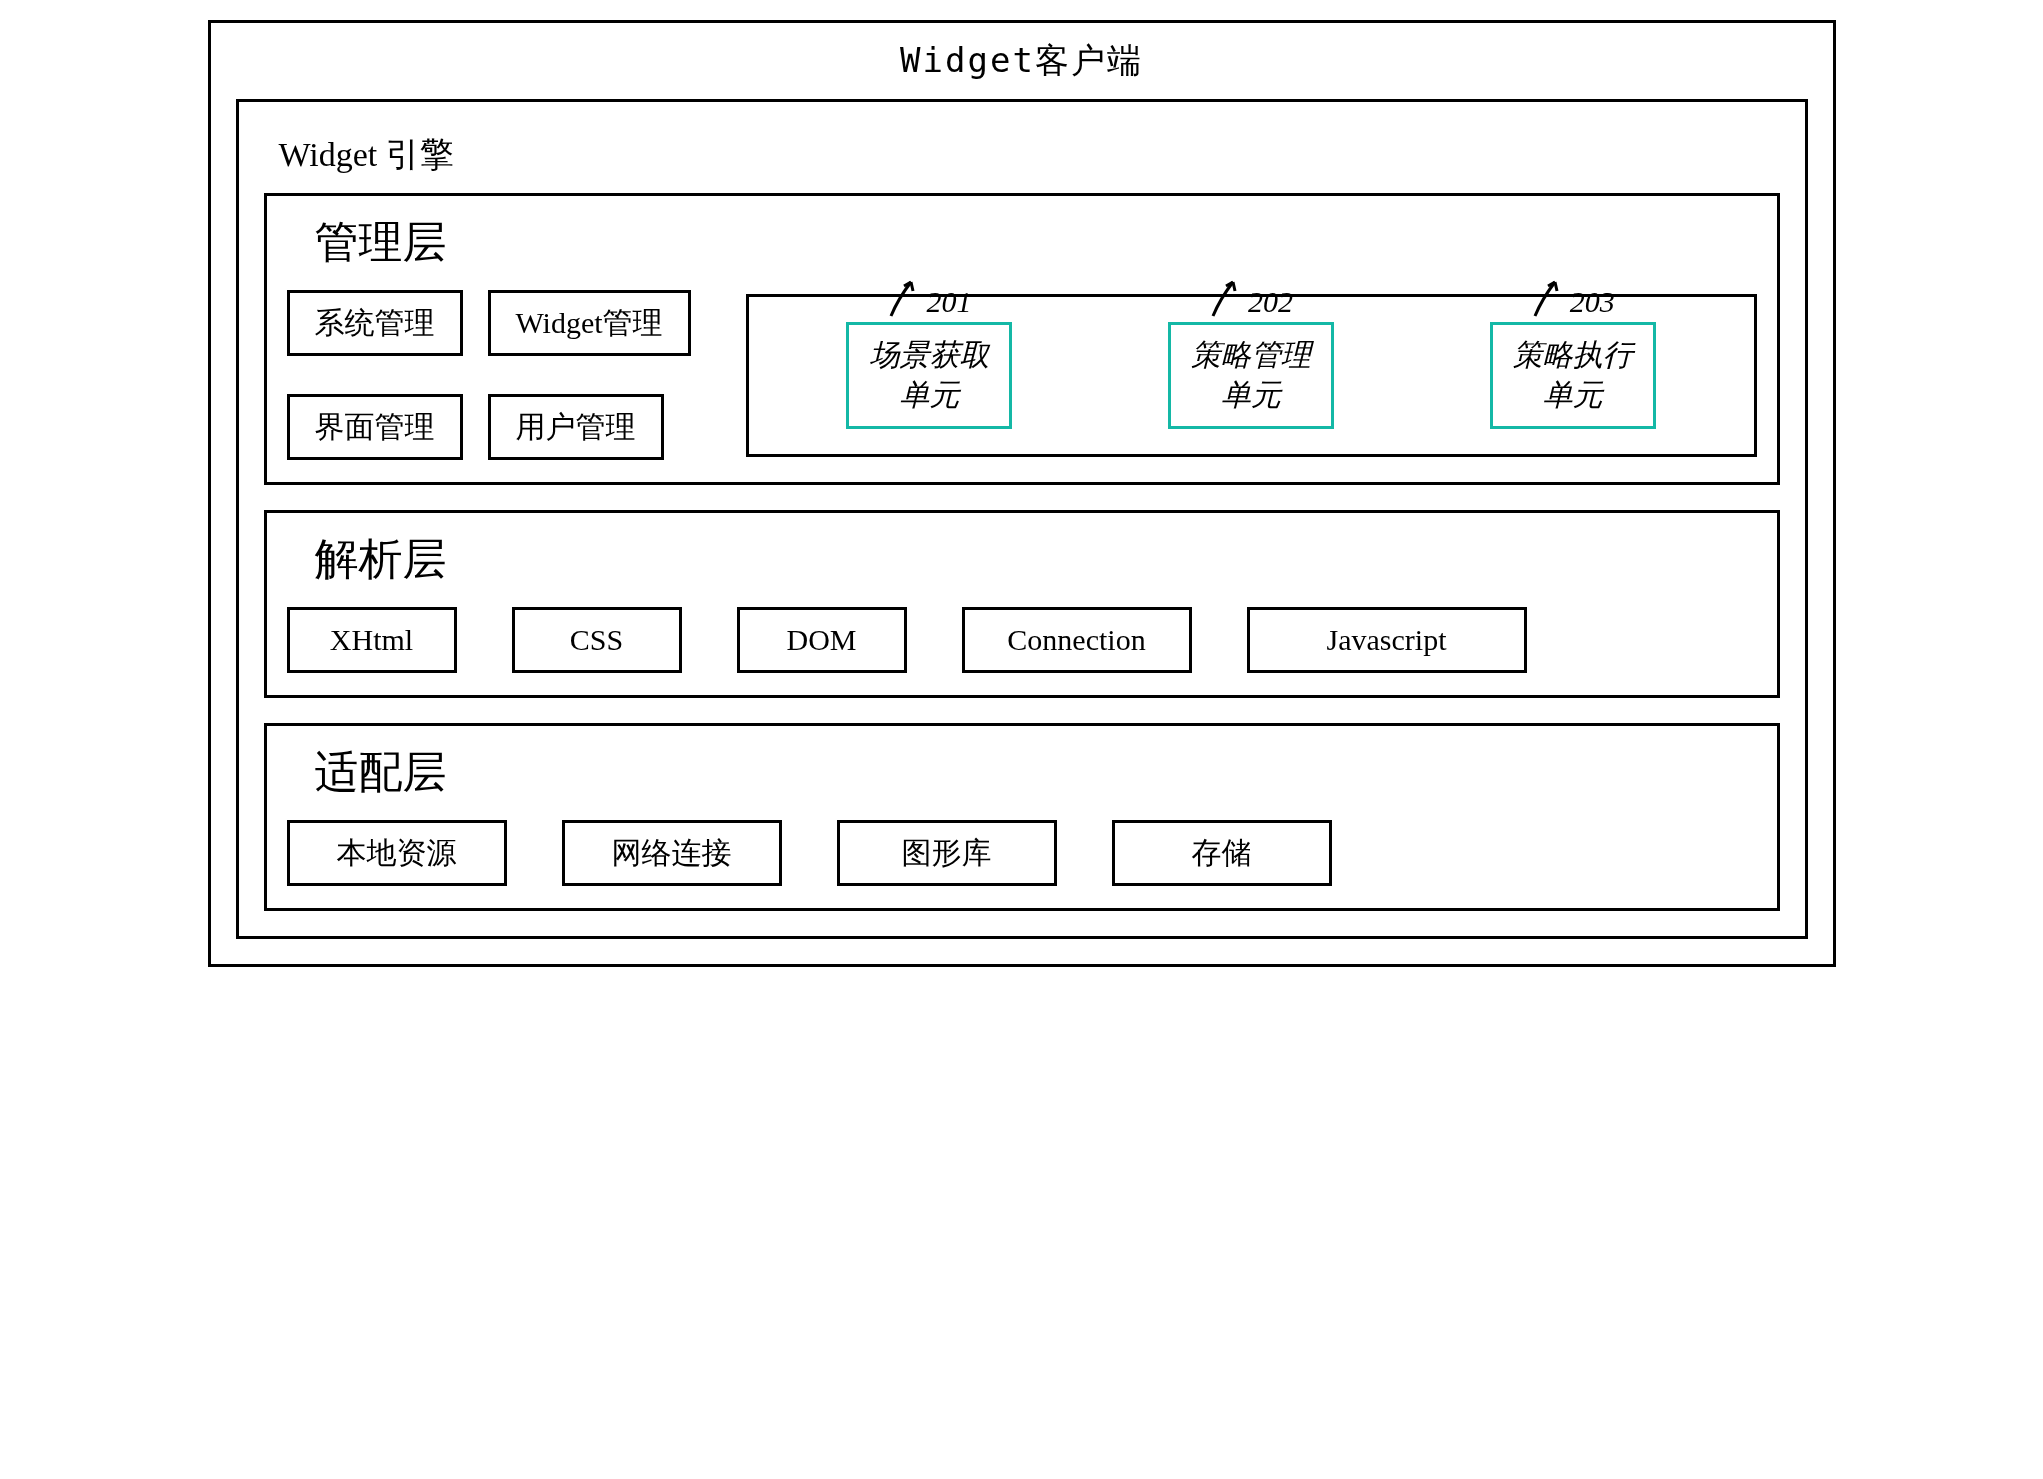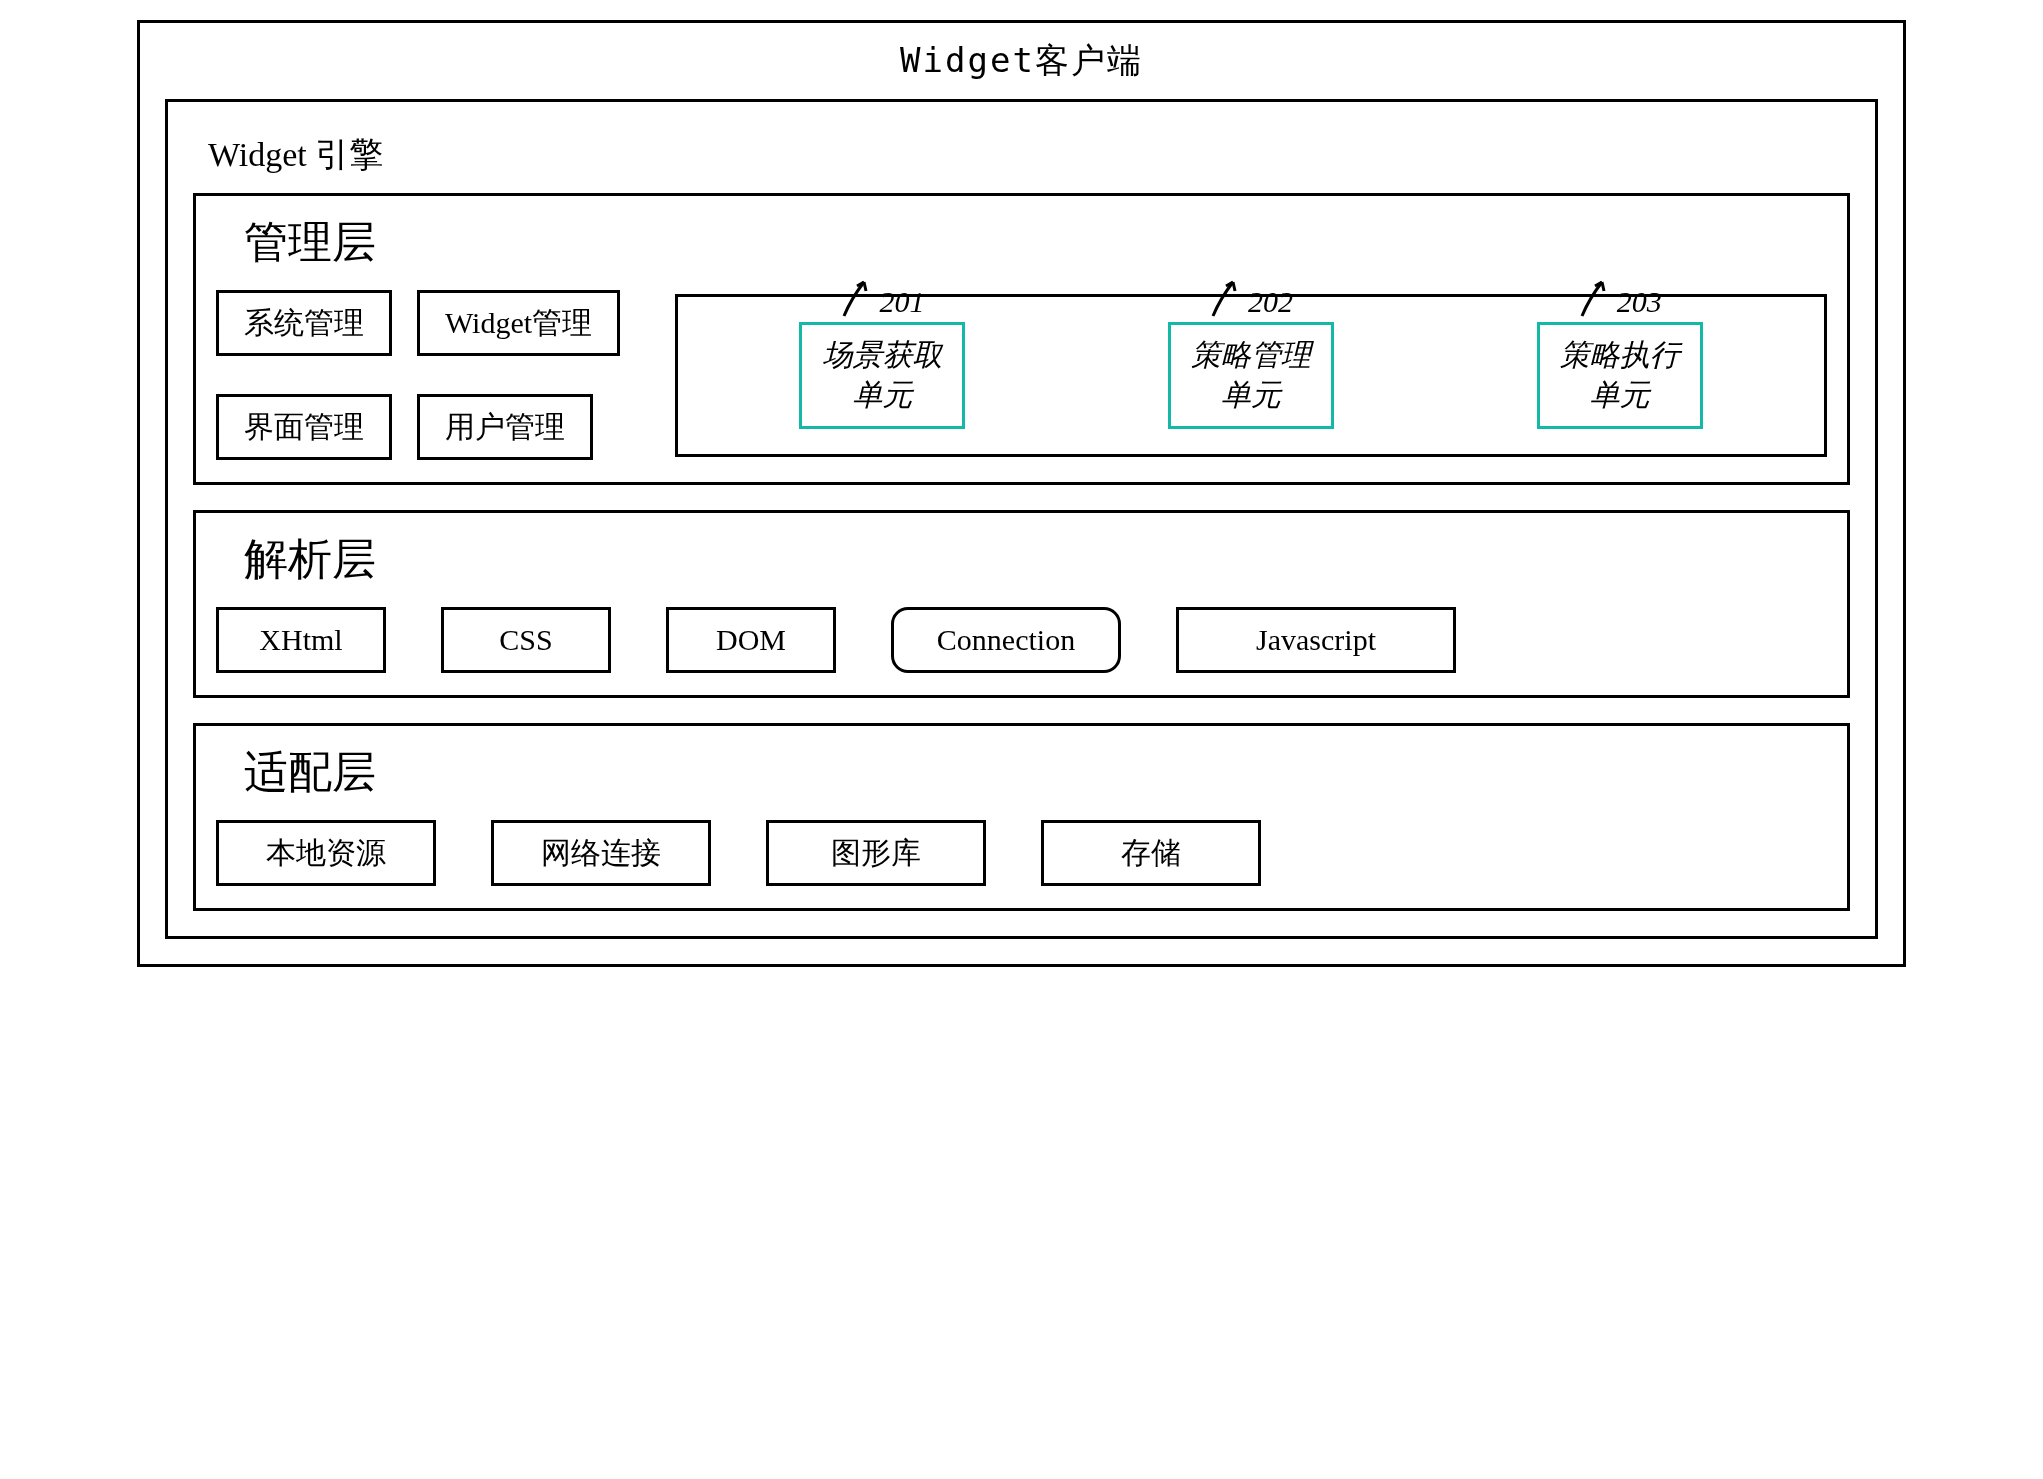--- a/index.html
+++ b/index.html
@@ -9,21 +9,21 @@
     }
     body {
       font-family: "SimSun", "宋体", serif;
       background: #fff;
       padding: 20px;
       font-size: 28px;
     }
     .outer-container {
       border: 3px solid #000;
       padding: 15px 25px 25px 25px;
-      width: 1769px;
+      width: 1628px;
       margin: 0 auto;
     }
     .outer-title {
       text-align: center;
       font-size: 34px;
       letter-spacing: 2px;
       margin-bottom: 15px;
       font-family: "SimSun", monospace, serif;
     }
     .engine-container {
@@ -114,21 +114,20 @@
       gap: 55px;
       justify-content: flex-start;
       align-items: stretch;
     }
     .parse-row .box {
       min-width: 170px;
       font-family: "Times New Roman", serif;
     }
     .parse-row .box.wide {
       min-width: 230px;
-      border-radius: 17px;
     }
     .parse-row .box.wider {
       min-width: 280px;
     }
     .adapt-row .box {
       min-width: 220px;
     }
   </style>
 </head>
 <body>

